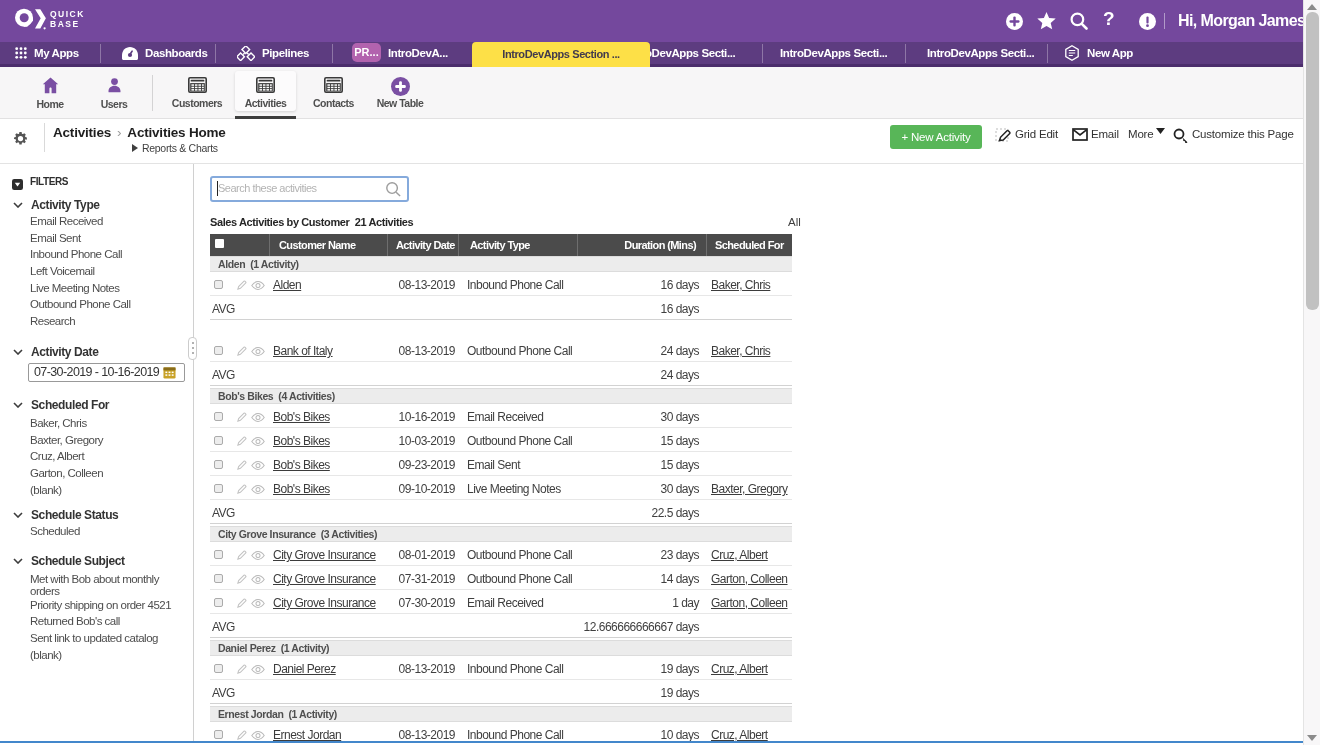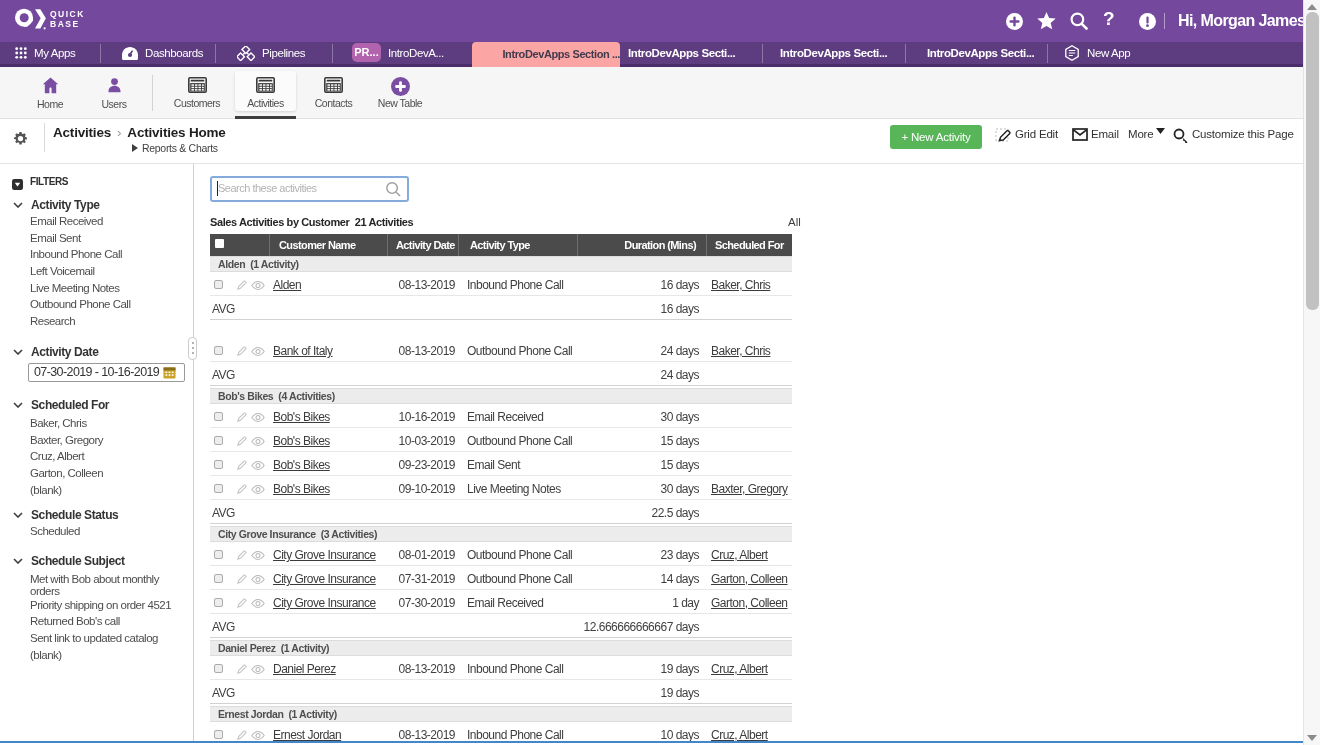--- a/index.html
+++ b/index.html
@@ -11,33 +11,33 @@
 
 #topbar { left:0; top:0; width:1303px; height:42px; background:#74489d; }
 #hiuser { position:absolute; left:1178px; top:0; height:42px; display:flex; align-items:center;
   color:#fff; font-size:16px; font-weight:bold; letter-spacing:-0.6px; }
 #hidiv { position:absolute; left:1164px; top:13px; height:16px; width:1px; background:rgba(255,255,255,.45); }
 
 
 #tabbar { left:0; top:42px; width:1303px; height:25px; background:#5d3c80; border-bottom:0; }
 #tabbar:after { content:""; position:absolute; left:0; bottom:0; width:100%; height:3px; background:#4b2d6c; }
 .titem { position:absolute; top:0; height:22px; display:flex; align-items:center; gap:7px; color:#fff; }
-.titem b { font-size:11.5px; font-weight:normal; letter-spacing:-0.4px; }
+.titem b { font-size:11.5px; font-weight:bold; letter-spacing:-0.4px; }
 .tmut b { font-weight:bold; }
 .tdiv { position:absolute; top:2px; height:19px; width:1px; background:rgba(255,255,255,.3); }
 .prbadge { position:absolute; left:352px; top:1px; width:29px; height:19px; background:#b263ae;
   color:#fff; font-size:11px; font-weight:bold; text-align:center; line-height:19px; border-radius:5px; }
-.activetab { position:absolute; left:472px; top:0; width:148px; height:25px; background:#fca5a5;
-  border-radius:4px 4px 0 0; color:#413a4d; font-size:11px; font-weight:bold; letter-spacing:-0.4px; text-align:right;
+.activetab { position:absolute; left:472px; top:0; width:178px; height:25px; background:#fde047;
+  border-radius:4px 4px 0 0; color:#413a4d; font-size:11px; font-weight:bold; letter-spacing:-0.4px; text-align:center;
   line-height:24px; z-index:3; }
 
 
 #toolbar { left:0; top:67px; width:1303px; height:52px; background:#f7f6f7; border-bottom:1px solid #e2e1e2; }
 .tbitem { position:absolute; top:10px; display:flex; flex-direction:column; align-items:center; z-index:2; }
-.tbitem span { font-size:10.5px; color:#4f4f4f; margin-top:4px; letter-spacing:-0.5px; }
+.tbitem span { font-size:10.5px; color:#4f4f4f; margin-top:4px; letter-spacing:-0.5px;font-weight:bold; }
 .tbdiv { position:absolute; left:152px; top:8px; height:36px; width:1px; background:#d4d3d4; }
 .tbactive { position:absolute; left:235px; top:4px; width:61px; height:40px; background:#fcfbfc;
   border-radius:3px; box-shadow:0 1px 3px rgba(0,0,0,.15); }
 .tbunder { position:absolute; left:235px; top:49px; width:61px; height:3px; background:#3d3d3d; z-index:2; }
 
 
 #pagebar { left:0; top:119px; width:1303px; height:45px; background:#fff; border-bottom:1px solid #e3e3e3; }
 #gear { position:absolute; left:13px; top:131px; }
 #pbdiv { position:absolute; left:44px; top:123px; height:29px; width:1px; background:#d9d9d9; }
 #crumb { position:absolute; left:53px; top:125px; font-size:13.5px; font-weight:bold; color:#1f1f1f; letter-spacing:-0.2px; }

